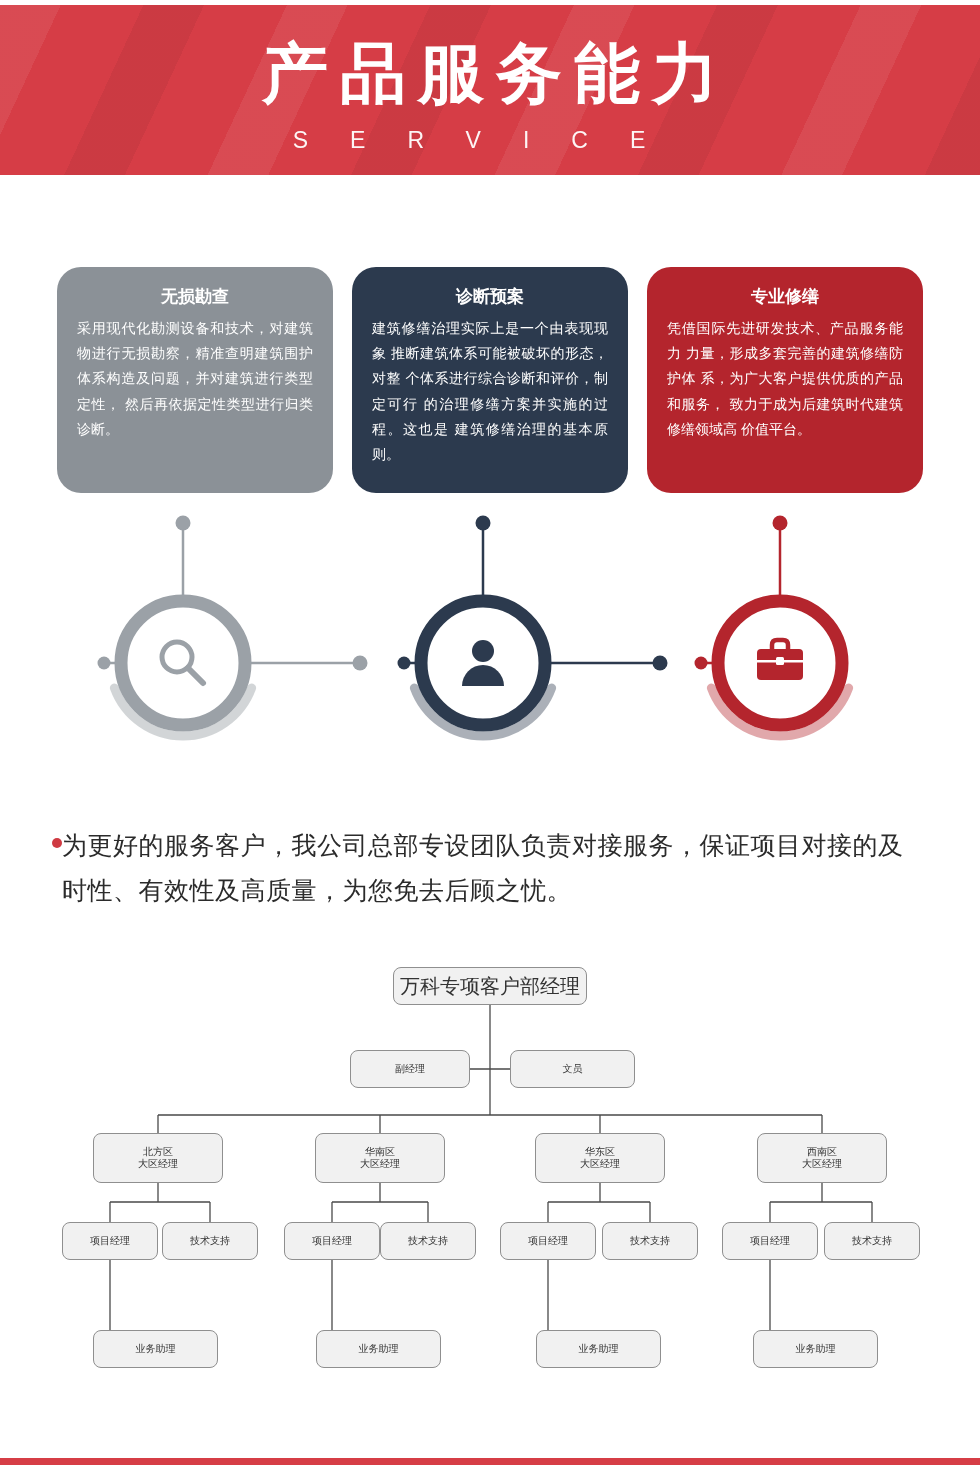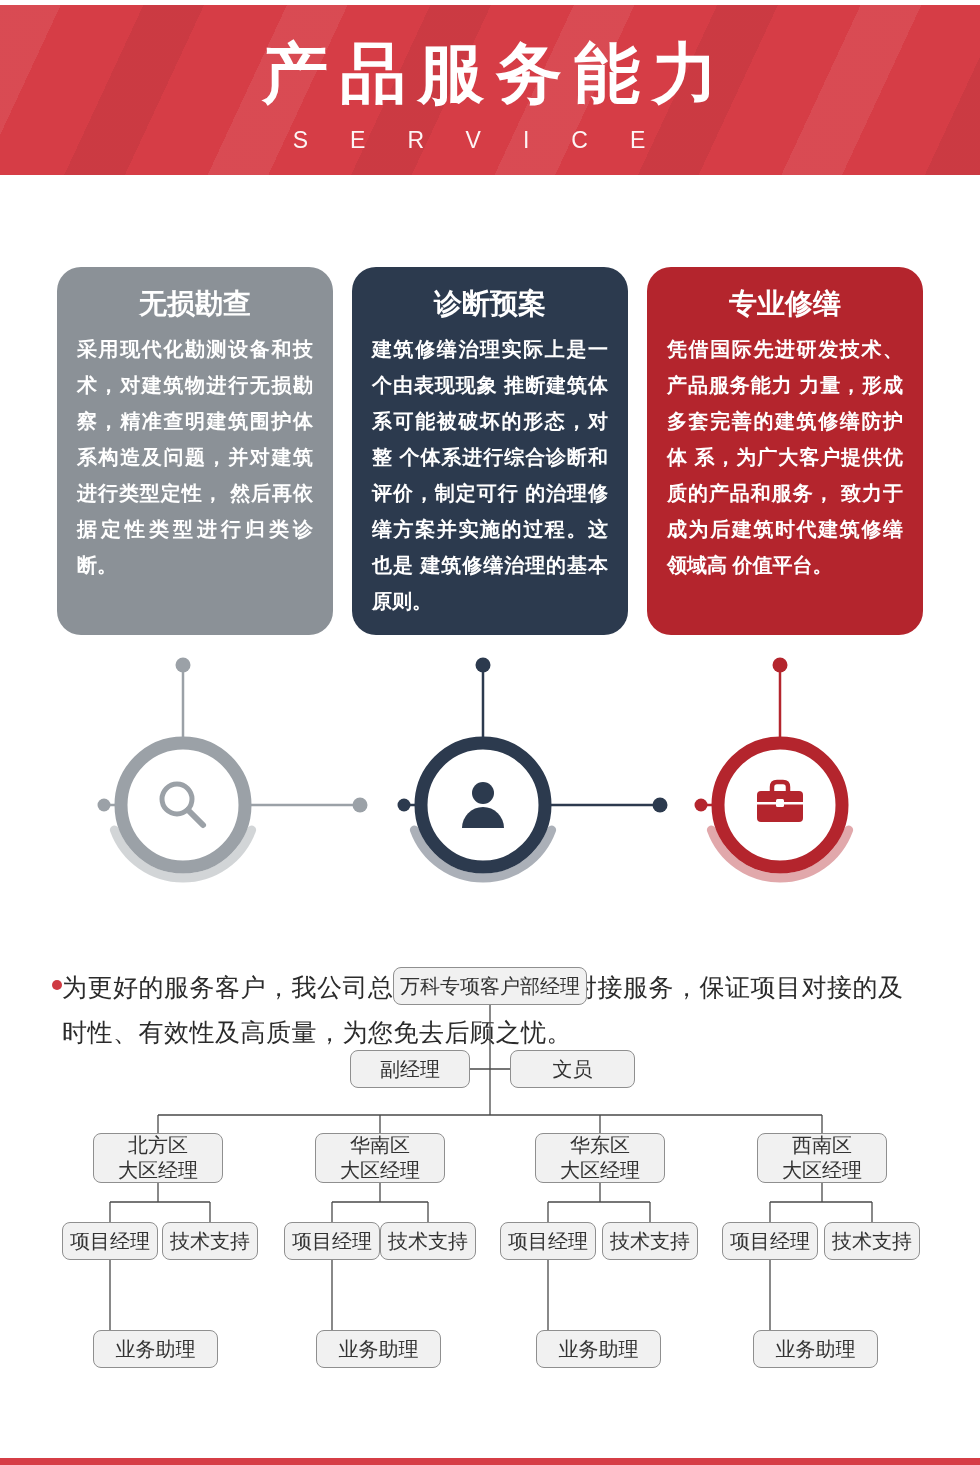--- a/index.html
+++ b/index.html
@@ -53,29 +53,28 @@
   }
   .card {
     flex: 1;
     border-radius: 24px;
     color: #fff;
     padding: 18px 20px 16px;
     min-height: 226px;
   }
   .card h2 {
     text-align: center;
-    font-size: 28px;
+    font-size: 17px;
     font-weight: bold;
     margin-bottom: 8px;
   }
   .card p {
-    font-size: 20px;
+    font-size: 14px;
     line-height: 1.8;
     text-align: justify;
-    font-weight: bold;
   }
   .card-gray { background: #8b9197; }
   .card-dark { background: #2c3a4e; }
   .card-red  { background: #b4252d; }
 
   
   .icons-svg { display: block; margin-top: 15px; }
 
   
   .note {
@@ -107,21 +106,21 @@
   }
   .org svg.lines { position: absolute; left: 0; top: 0; }
   .obox {
     position: absolute;
     background: #f1f1f1;
     border: 1px solid #8f8f8f;
     border-radius: 8px;
     display: flex;
     align-items: center;
     justify-content: center;
-    font-size: 20px;
+    font-size: 10px;
     color: #333;
     text-align: center;
     line-height: 1.25;
   }
   .obox.root { font-size: 20px; }
   .obox.region { flex-direction: column; }
 
   
   .footer-bar {
     position: absolute;

